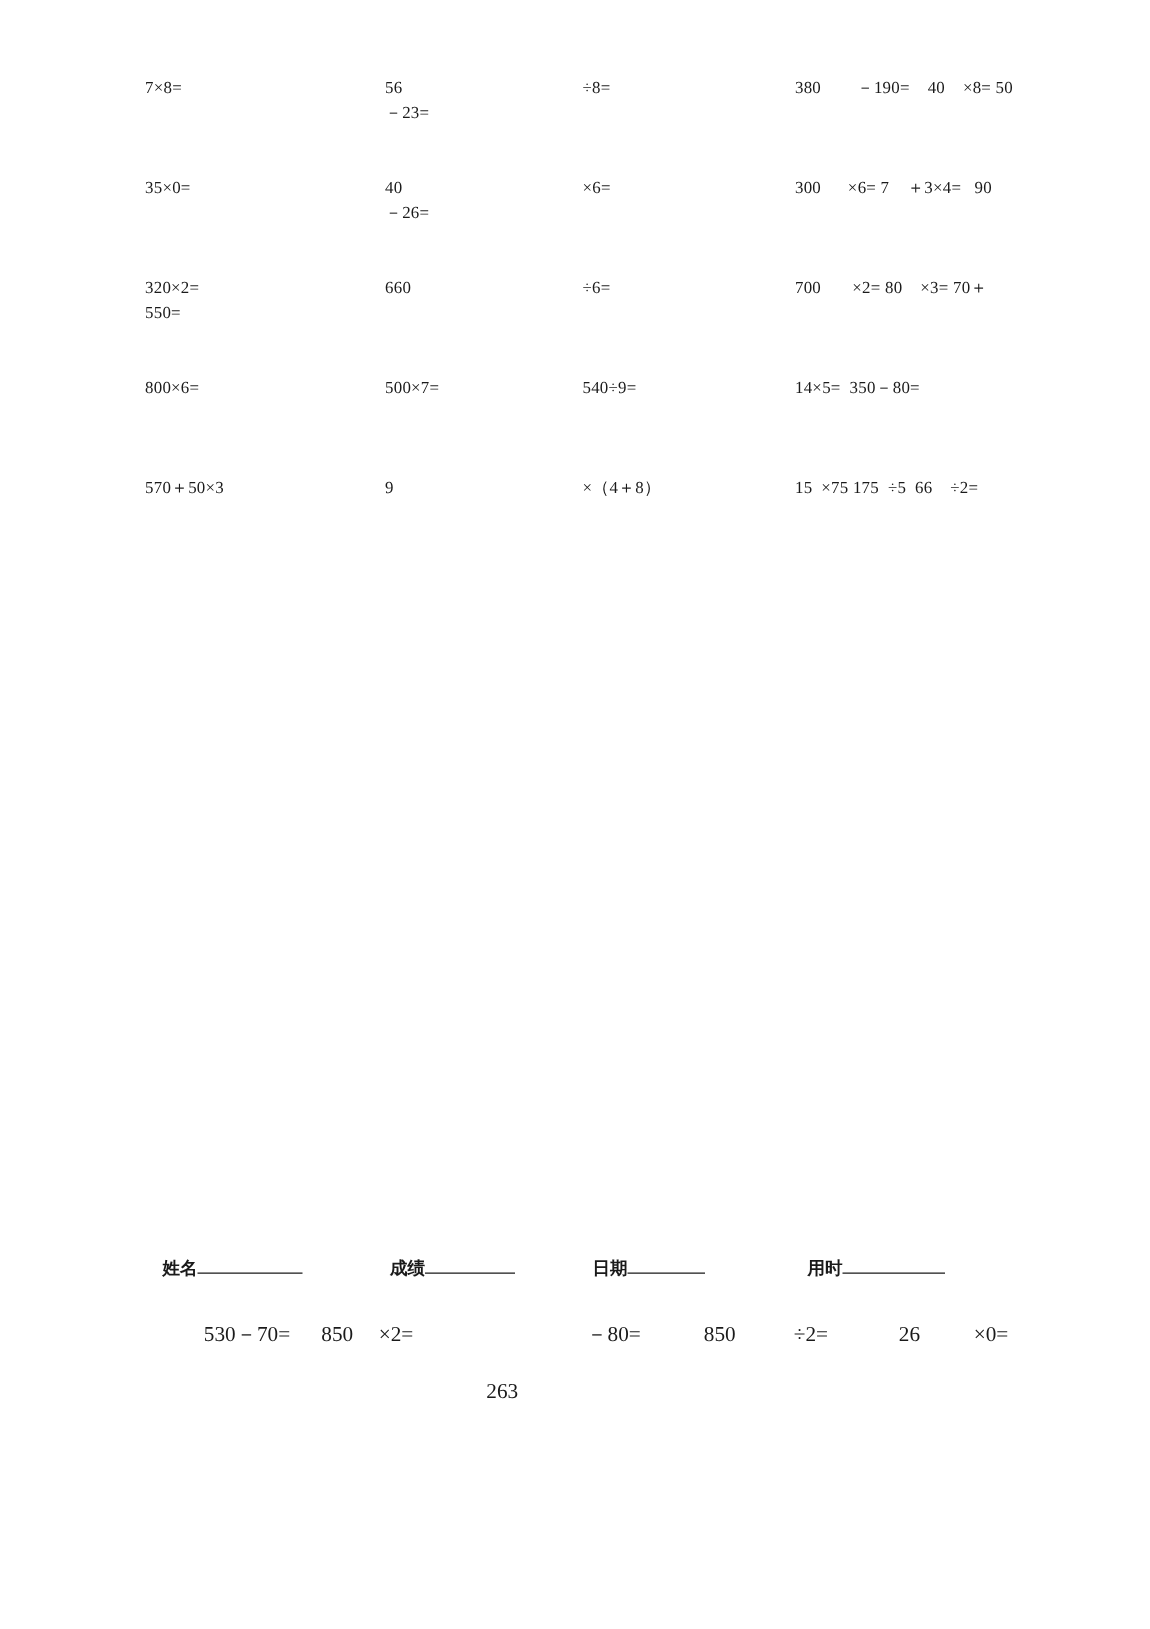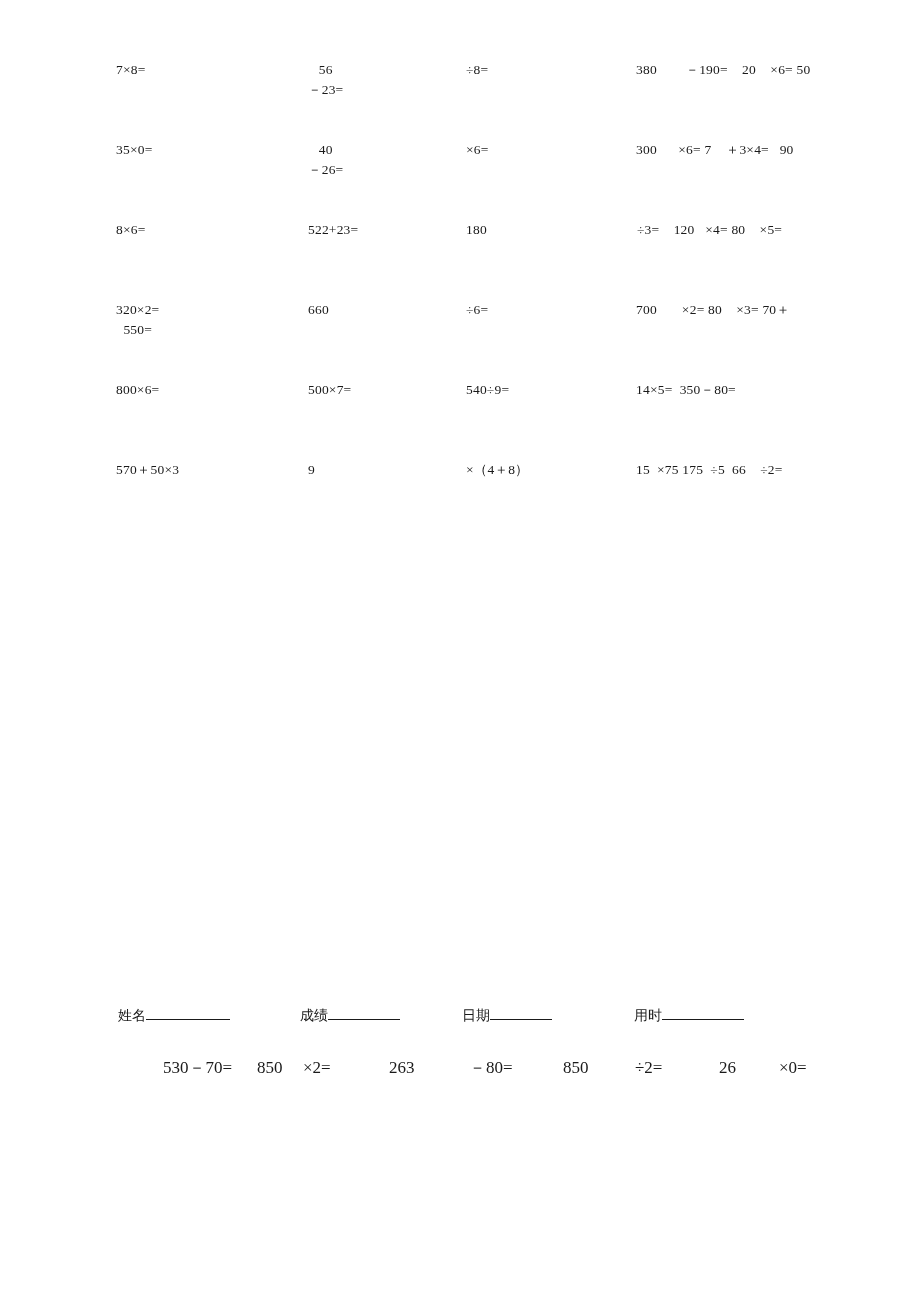--- a/index.html
+++ b/index.html
@@ -27,21 +27,20 @@
   .problem-rows {
     position: absolute;
     left: 0;
     top: 60px;
     width: 920px;
   }
   .prow {
     position: relative;
     height: 80px;
     width: 844px;
-    text-align: center;
   }
   .cell {
     position: absolute;
     top: 0;
     font-size: 13.5px;
     line-height: 20px;
     white-space: pre;
     letter-spacing: 0.2px;
   }
   .c1 { left: 116px; }
@@ -60,21 +59,21 @@
     height: 24px;
   }
   .idfield {
     position: absolute;
     top: 0;
     font-size: 14px;
     line-height: 22px;
     white-space: nowrap;
     font-family: "DejaVu Sans", "Liberation Sans", sans-serif;
   }
-  .idfield .lbl { font-weight: 400; }
+  .idfield .lbl { font-weight: 700; margin-left: 12px; }
   .idfield .rule {
     display: inline-block;
     border-bottom: 1.4px solid #1a1a1a;
     vertical-align: baseline;
     height: 14px;
   }
   .id1 { left: 118px; }
   .id2 { left: 300px; }
   .id3 { left: 462px; text-align: center; }
   .id4 { left: 634px; }
@@ -90,56 +89,50 @@
     top: 1058px;
     width: 920px;
     font-size: 17px;
     line-height: 20px;
     white-space: pre;
   }
   .lastrow .seg { position: absolute; top: 0; }
   .s1 { left: 146px; }
   .s2 { left: 240px; }
   .s3 { left: 286px; }
-  .s4 { left: 372px; }
+  .s4 { left: 372px; margin-top: 45px; }
   .s5 { left: 452px; }
   .s6 { left: 546px; }
   .s7 { left: 618px; }
   .s8 { left: 702px; }
   .s9 { left: 762px; }
 </style>
 </head>
 <body>
 
 <div class="sheet">
 
   <div class="problem-rows">
 
     <div class="prow">
       <div class="cell c1">7×8=</div>
       <div class="cell c2">56
 －23=</div>
       <div class="cell c3">÷8=</div>
-      <div class="cell c4">380        －190=    20    ×6= 50</div>
+      <div class="cell c4">380        －190=    40    ×8= 50</div>
     </div>
 
     <div class="prow">
       <div class="cell c1">35×0=</div>
       <div class="cell c2">40
 －26=</div>
       <div class="cell c3">×6=</div>
       <div class="cell c4">300      ×6= 7    ＋3×4=   90</div>
     </div>
 
-    <div class="prow">
-      <div class="cell c1">8×6=</div>
-      <div class="cell c2">522+23=</div>
-      <div class="cell c3">180</div>
-      <div class="cell c4 c4-b">÷3=    120   ×4= 80    ×5=</div>
-    </div>
 
 
 
 
 
     <div class="prow">
       <div class="cell c1">320×2=
 550=</div>
       <div class="cell c2">660</div>
       <div class="cell c3">÷6=</div>

